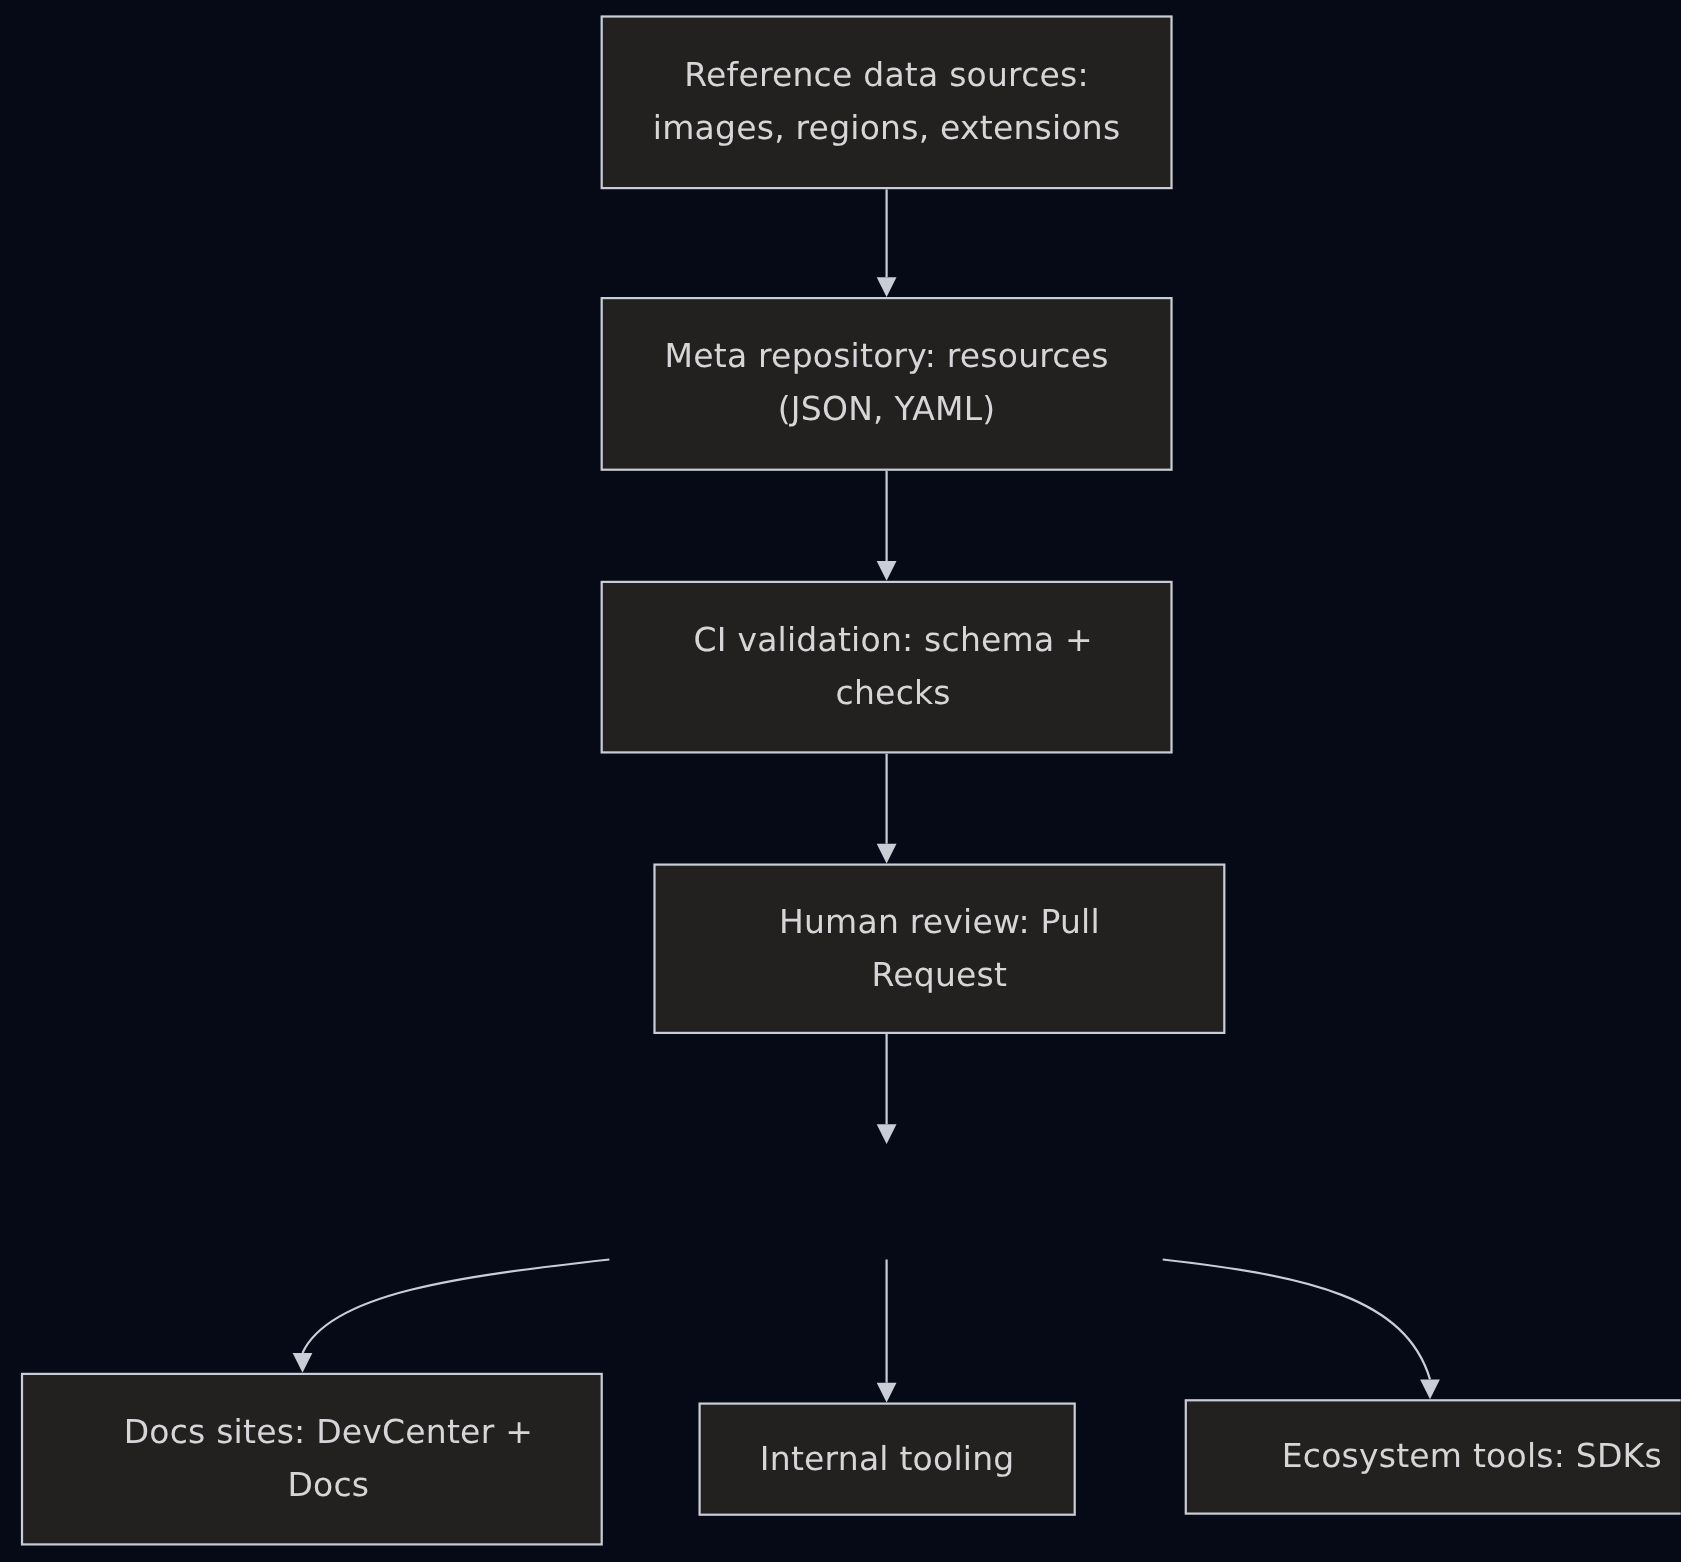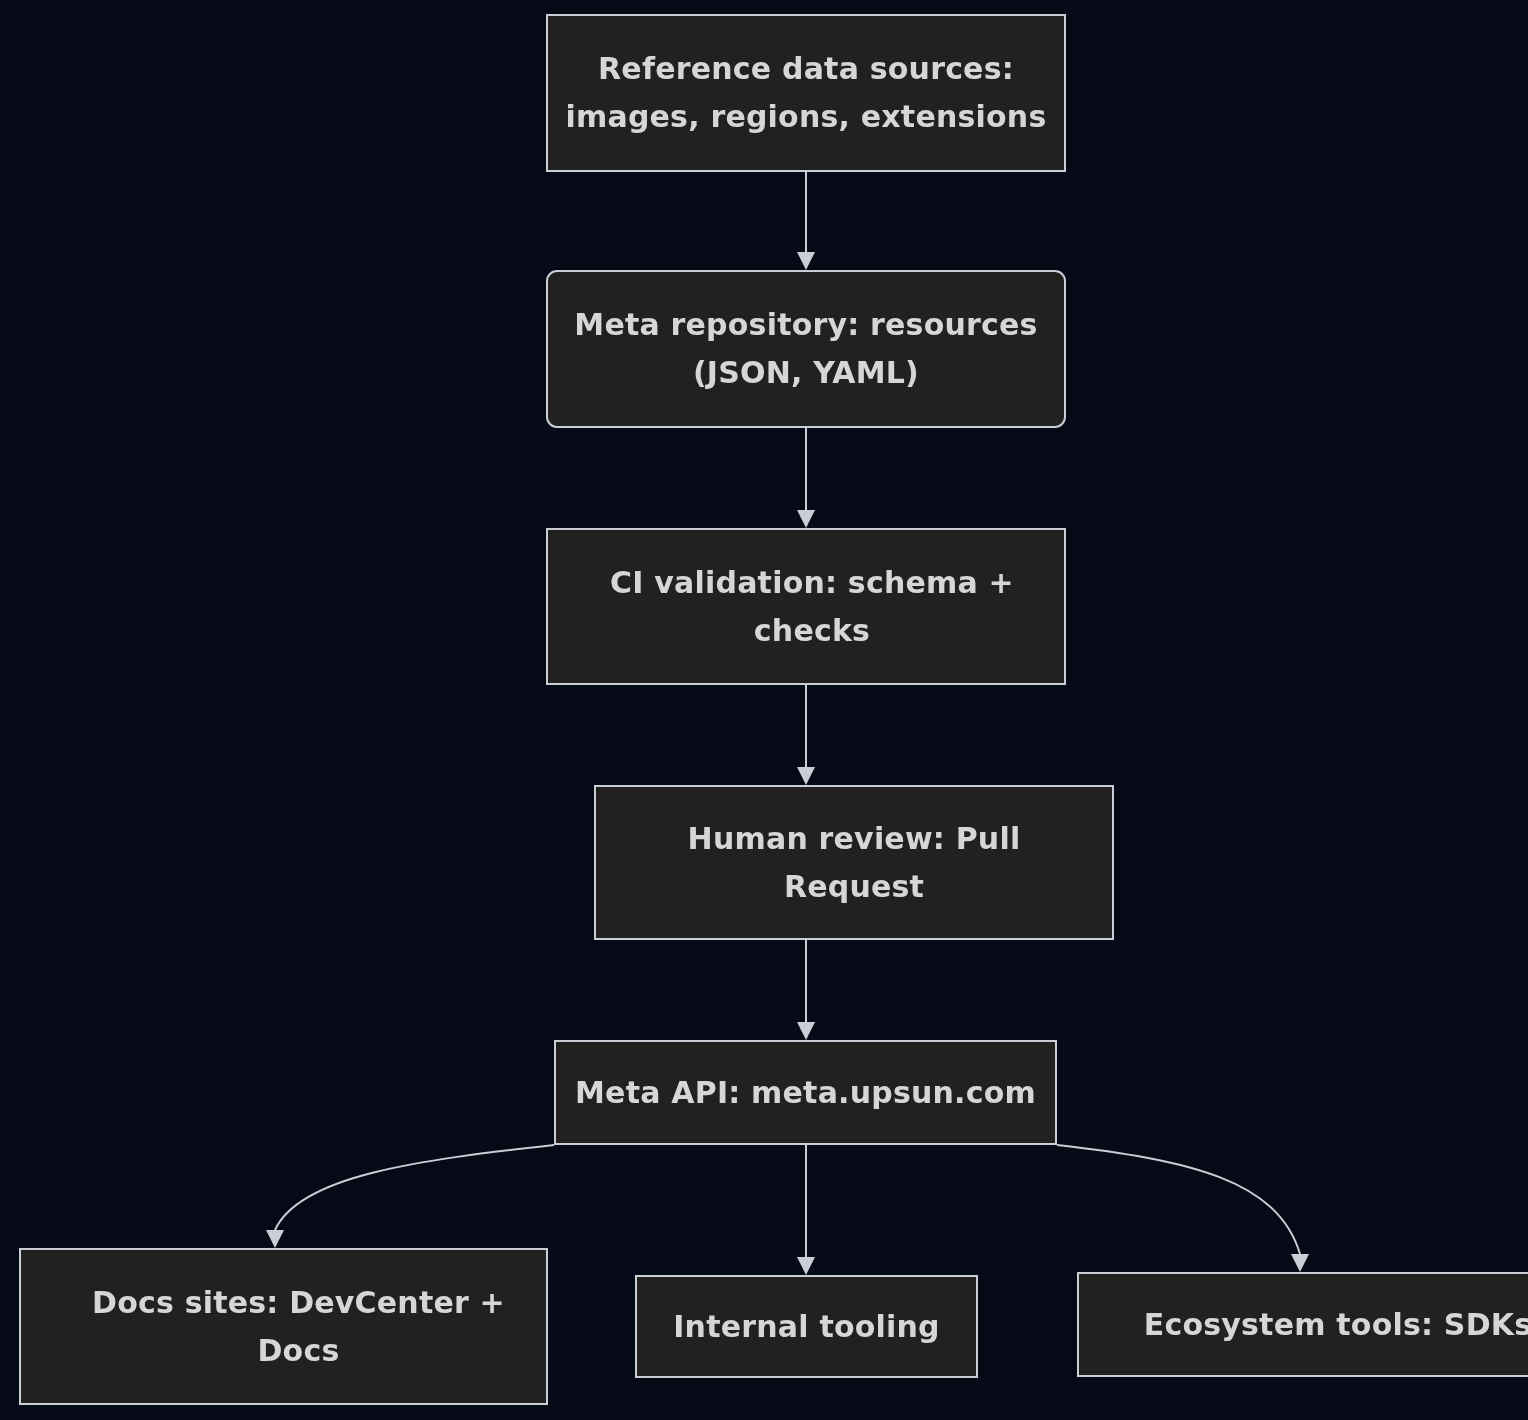--- a/index.html
+++ b/index.html
@@ -32,25 +32,24 @@
     display: flex;
     align-items: center;
     justify-content: center;
     text-align: center;
     color: #d6d6d8;
     font-size: 30px;
     line-height: 1.6;
     letter-spacing: 0.2px;
     padding: 0 14px;
     white-space: pre-line;
-    font-weight: bold;
   }
   
   #node-reference-data-sources { left: 546px;  top: 14px;   width: 520px; height: 158px; }
-  #node-meta-repository        { left: 546px;  top: 270px;  width: 520px; height: 158px; border-radius: 11px; }
+  #node-meta-repository        { left: 546px;  top: 270px;  width: 520px; height: 158px; }
   #node-ci-validation          { left: 546px;  top: 528px;  width: 520px; height: 157px; padding-left: 26px; }
   #node-human-review           { left: 546px;  top: 785px;  width: 520px; height: 155px; margin-left: 48px; }
   #node-meta-api               { left: 554px;  top: 1040px; width: 503px; height: 105px; }
   #node-docs-sites             { left: 19px;   top: 1248px; width: 529px; height: 157px; padding-left: 44px; }
   #node-internal-tooling       { left: 635px;  top: 1275px; width: 343px; height: 103px; text-align: right; }
   #node-ecosystem-tools        { left: 1077px; top: 1272px; width: 522px; height: 105px; }
 </style>
 </head>
 <body>
 
@@ -104,21 +103,20 @@
 
   <div class="node" id="node-meta-repository">Meta repository: resources
 (JSON, YAML)</div>
 
   <div class="node" id="node-ci-validation">CI validation: schema +
 checks</div>
 
   <div class="node" id="node-human-review">Human review: Pull
 Request</div>
 
-  <div class="node" id="node-meta-api">Meta API: meta.upsun.com</div>
 
   <div class="node" id="node-docs-sites">Docs sites: DevCenter +
 Docs</div>
 
   <div class="node" id="node-internal-tooling">Internal tooling</div>
 
   <div class="node" id="node-ecosystem-tools">Ecosystem tools: SDKs</div>
 
 </div>
 

